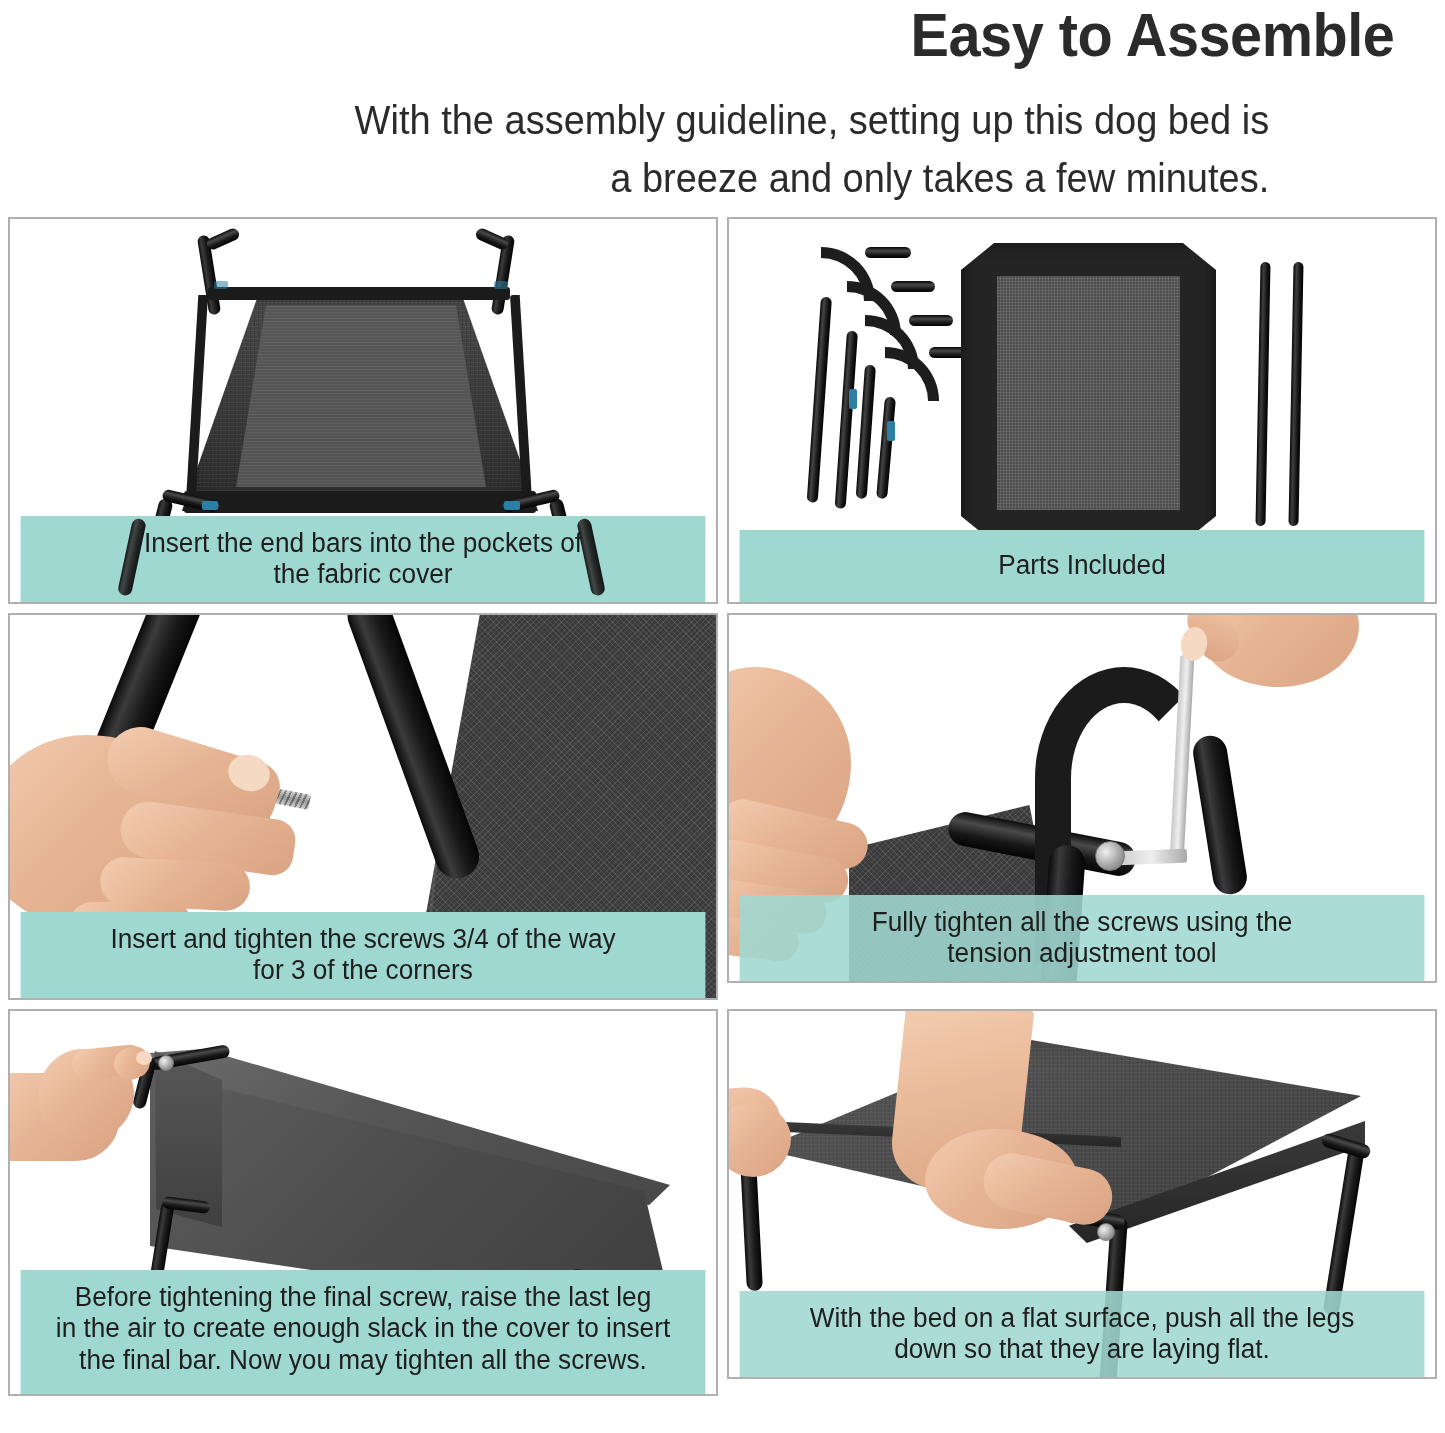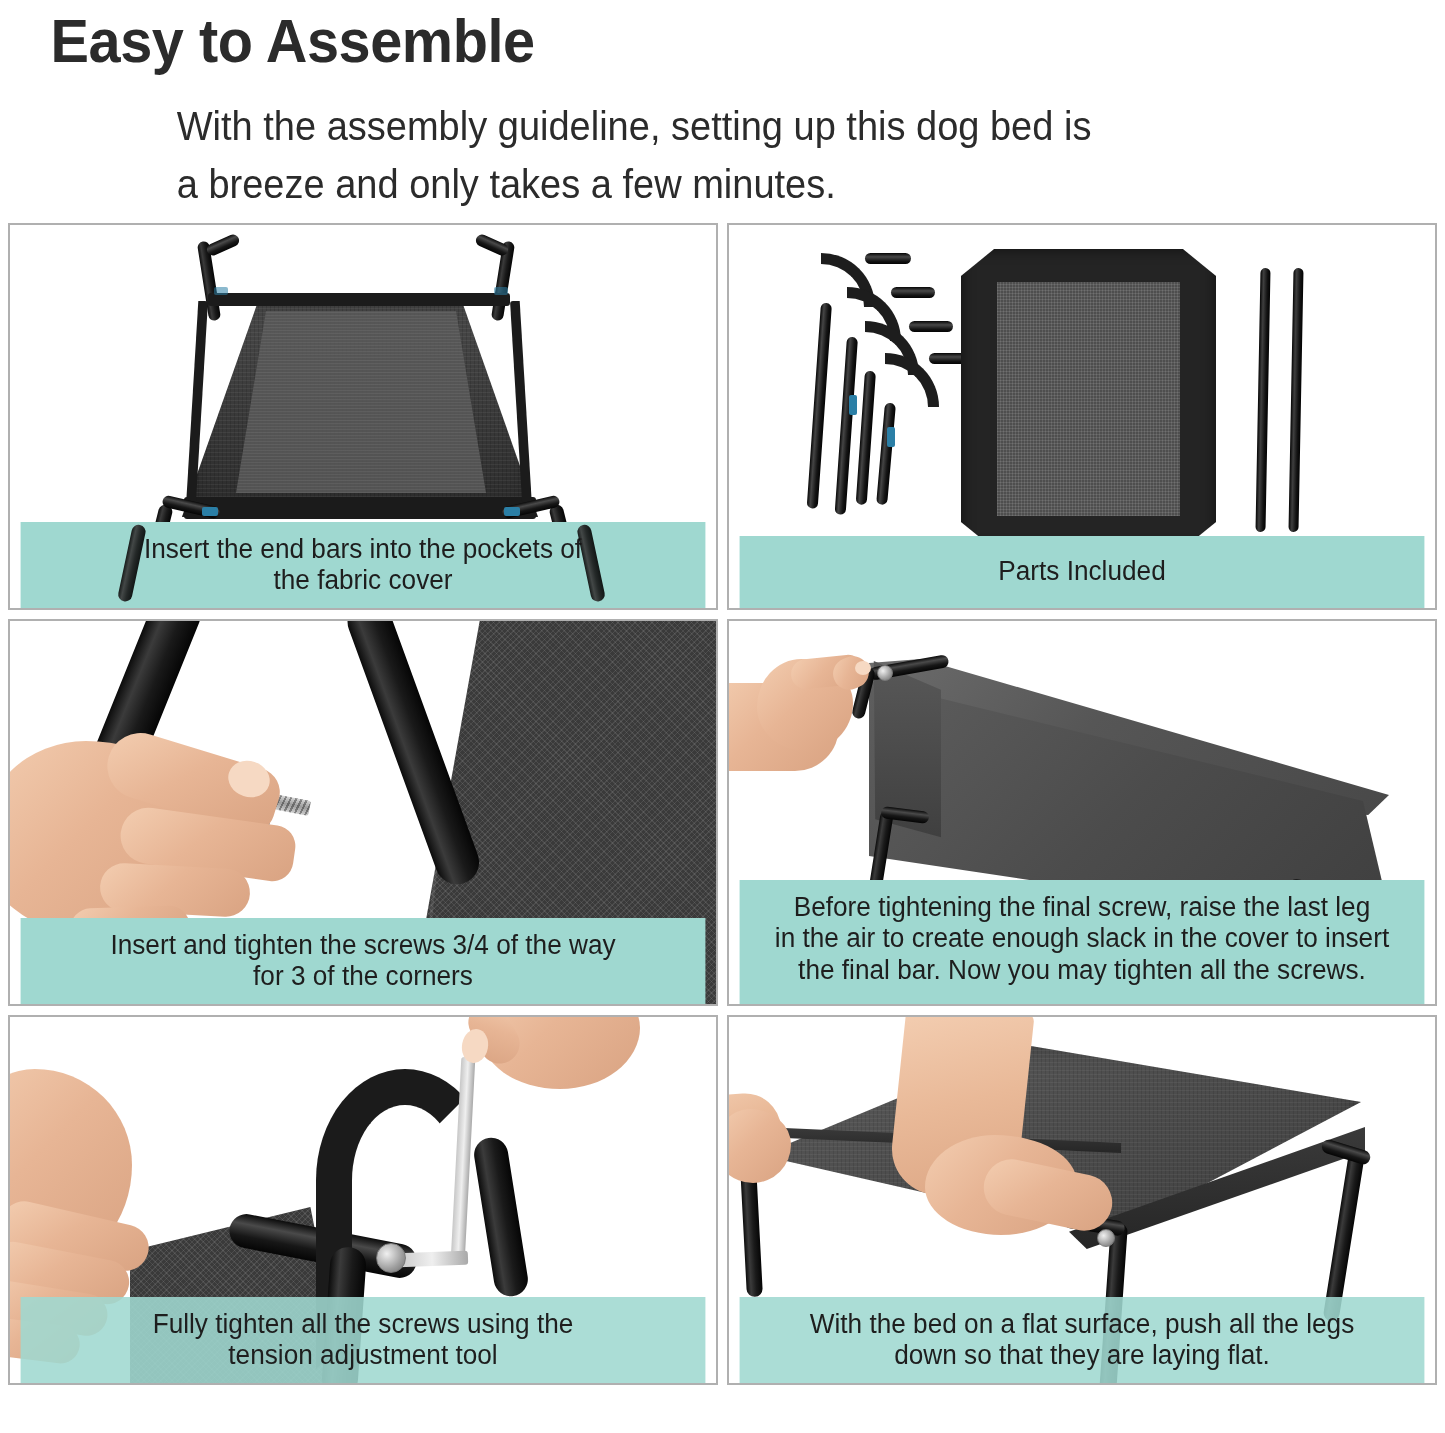--- a/index.html
+++ b/index.html
@@ -11,22 +11,22 @@
     width: 1445px;
     height: 1433px;
     font-family: "Liberation Sans", sans-serif;
     color: #222222;
     overflow: hidden;
   }
 
   
   .header {
     width: 1445px;
-    padding-top: 8px;
-    text-align: left;
+    padding-top: 2px;
+    text-align: right;
   }
   .title {
     font-size: 62px;
     font-weight: bold;
     letter-spacing: -0.5px;
     color: #2b2b2b;
     line-height: 1.08;
     margin: 0;
     transform: scaleX(0.93);
     transform-origin: center top;
@@ -357,20 +357,52 @@
       <div class="hand finger" style="left:90px; top:245px; width:150px; height:48px; transform: rotate(3deg); border-radius: 48px;"></div>
       <div class="hand finger" style="left:60px; top:286px; width:120px; height:42px; transform: rotate(-2deg); border-radius: 44px;"></div>
 
     </div>
     <div class="caption two">
       <div>Insert and tighten the screws 3/4 of the way</div>
       <div>for 3 of the corners</div>
     </div>
   </div>
 
+  <div class="panel r3">
+    <div class="scene">
+
+      <div class="mesh-patch" style="left:120px; top:190px; width:220px; height:200px; clip-path: polygon(0% 22%, 82% 0%, 100% 100%, 0% 100%);"></div>
+
+      <div class="tube-h" style="left:218px; top:212px; width:190px; height:34px; transform: rotate(11deg); border-radius:20px;"></div>
+
+      <div style="position:absolute; left:306px; top:52px; width:178px; height:300px; border:36px solid transparent; border-left-color:#1b1b1b; border-top-color:#1b1b1b; border-radius: 120px 120px 0 0 / 150px 150px 0 0; box-sizing:border-box;"></div>
+      <div class="tube" style="left:316px; top:230px; width:36px; height:150px; transform: rotate(4deg); border-radius:22px;"></div>
+      <div class="tube" style="left:474px; top:120px; width:34px; height:160px; transform: rotate(-9deg); border-radius:22px;"></div>
+
+      <div class="allen" style="left:446px; top:40px; width:14px; height:205px; transform: rotate(3deg);"></div>
+      <div class="allen" style="left:386px; top:235px; width:72px; height:14px; transform: rotate(-2deg);"></div>
+      <div class="bolt" style="left:366px; top:226px; width:28px; height:28px;"></div>
+
+      <div class="hand palm" style="left:470px; top:-46px; width:160px; height:118px;"></div>
+      <div class="hand finger" style="left:452px; top:-4px; width:64px; height:40px; transform: rotate(62deg); border-radius:46px;"></div>
+      <div class="nail" style="left:452px; top:12px; width:26px; height:34px; transform: rotate(10deg);"></div>
+
+      <div class="hand palm" style="left:-58px; top:52px; width:180px; height:200px;"></div>
+      <div class="hand finger" style="left:-10px; top:196px; width:150px; height:46px; transform: rotate(13deg); border-radius:46px;"></div>
+      <div class="hand finger" style="left:-20px; top:234px; width:140px; height:44px; transform: rotate(11deg); border-radius:44px;"></div>
+      <div class="hand finger" style="left:-30px; top:270px; width:128px; height:42px; transform: rotate(9deg); border-radius:42px;"></div>
+      <div class="hand finger" style="left:-40px; top:304px; width:110px; height:38px; transform: rotate(7deg); border-radius:38px;"></div>
+
+    </div>
+    <div class="caption two translucent">
+      <div>Fully tighten all the screws using the</div>
+      <div>tension adjustment tool</div>
+    </div>
+  </div>
+
   <div class="panel r2">
     <div class="scene">
 
       <div class="p4-sheet" style="left:140px; top:38px; width:520px; height:200px; clip-path: polygon(0% 2%, 10% 0%, 100% 68%, 96% 78%, 0% 64%);"></div>
       <div class="p4-sheet b" style="left:140px; top:55px; width:520px; height:250px; clip-path: polygon(0% 2%, 95% 50%, 100% 94%, 58% 90%, 0% 72%);"></div>
       <div style="position:absolute; left:142px; top:40px; width:70px; height:180px; background: linear-gradient(180deg,#585858,#3f3f3f); clip-path: polygon(4% 0%, 100% 16%, 100% 98%, 6% 88%);"></div>
 
       <div class="tube-h" style="left:140px; top:40px; width:80px; height:13px; transform: rotate(-10deg); border-radius:20px;"></div>
       <div class="tube" style="left:128px; top:46px; width:13px; height:52px; transform: rotate(14deg); border-radius:20px;"></div>
 
@@ -393,52 +425,20 @@
     <div class="caption three">
       <div>Before tightening the final screw, raise the last leg</div>
       <div>in the air to create enough slack in the cover to insert</div>
       <div>the final bar. Now you may tighten all the screws.</div>
     </div>
   </div>
 
   <div class="panel r3">
     <div class="scene">
 
-      <div class="mesh-patch" style="left:120px; top:190px; width:220px; height:200px; clip-path: polygon(0% 22%, 82% 0%, 100% 100%, 0% 100%);"></div>
-
-      <div class="tube-h" style="left:218px; top:212px; width:190px; height:34px; transform: rotate(11deg); border-radius:20px;"></div>
-
-      <div style="position:absolute; left:306px; top:52px; width:178px; height:300px; border:36px solid transparent; border-left-color:#1b1b1b; border-top-color:#1b1b1b; border-radius: 120px 120px 0 0 / 150px 150px 0 0; box-sizing:border-box;"></div>
-      <div class="tube" style="left:316px; top:230px; width:36px; height:150px; transform: rotate(4deg); border-radius:22px;"></div>
-      <div class="tube" style="left:474px; top:120px; width:34px; height:160px; transform: rotate(-9deg); border-radius:22px;"></div>
-
-      <div class="allen" style="left:446px; top:40px; width:14px; height:205px; transform: rotate(3deg);"></div>
-      <div class="allen" style="left:386px; top:235px; width:72px; height:14px; transform: rotate(-2deg);"></div>
-      <div class="bolt" style="left:366px; top:226px; width:28px; height:28px;"></div>
-
-      <div class="hand palm" style="left:470px; top:-46px; width:160px; height:118px;"></div>
-      <div class="hand finger" style="left:452px; top:-4px; width:64px; height:40px; transform: rotate(62deg); border-radius:46px;"></div>
-      <div class="nail" style="left:452px; top:12px; width:26px; height:34px; transform: rotate(10deg);"></div>
-
-      <div class="hand palm" style="left:-58px; top:52px; width:180px; height:200px;"></div>
-      <div class="hand finger" style="left:-10px; top:196px; width:150px; height:46px; transform: rotate(13deg); border-radius:46px;"></div>
-      <div class="hand finger" style="left:-20px; top:234px; width:140px; height:44px; transform: rotate(11deg); border-radius:44px;"></div>
-      <div class="hand finger" style="left:-30px; top:270px; width:128px; height:42px; transform: rotate(9deg); border-radius:42px;"></div>
-      <div class="hand finger" style="left:-40px; top:304px; width:110px; height:38px; transform: rotate(7deg); border-radius:38px;"></div>
-
-    </div>
-    <div class="caption two translucent">
-      <div>Fully tighten all the screws using the</div>
-      <div>tension adjustment tool</div>
-    </div>
-  </div>
-
-  <div class="panel r3">
-    <div class="scene">
-
       <div class="p6-top" style="left:32px; top:28px; width:600px; height:190px; clip-path: polygon(44% 0%, 100% 30%, 58% 100%, 0% 58%);">
         <div class="weave"></div>
       </div>
 
       <div class="p6-edge" style="left:32px; top:110px; width:360px; height:26px; clip-path: polygon(0% 0%, 100% 62%, 100% 100%, 0% 38%);"></div>
       <div class="p6-edge" style="left:340px; top:110px; width:296px; height:122px; clip-path: polygon(100% 0%, 100% 20%, 6% 100%, 0% 86%);"></div>
 
       <div class="tube" style="left:10px; top:128px; width:16px; height:152px; transform: rotate(-3deg); transform-origin: top center;"></div>
       <div class="tube" style="left:382px; top:206px; width:17px; height:176px; transform: rotate(4deg); transform-origin: top center;"></div>
       <div class="tube" style="left:620px; top:136px; width:16px; height:170px; transform: rotate(9deg); transform-origin: top center;"></div>

